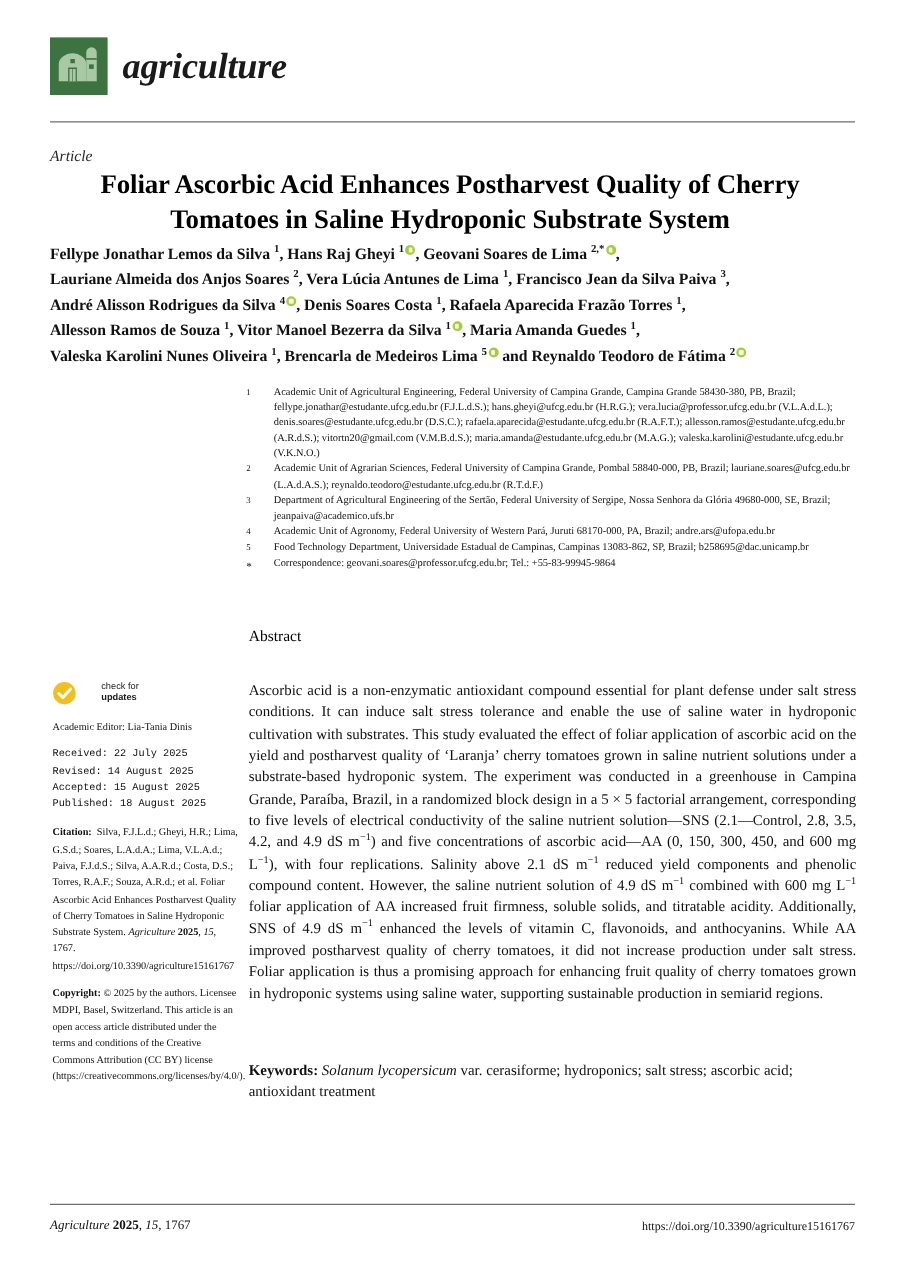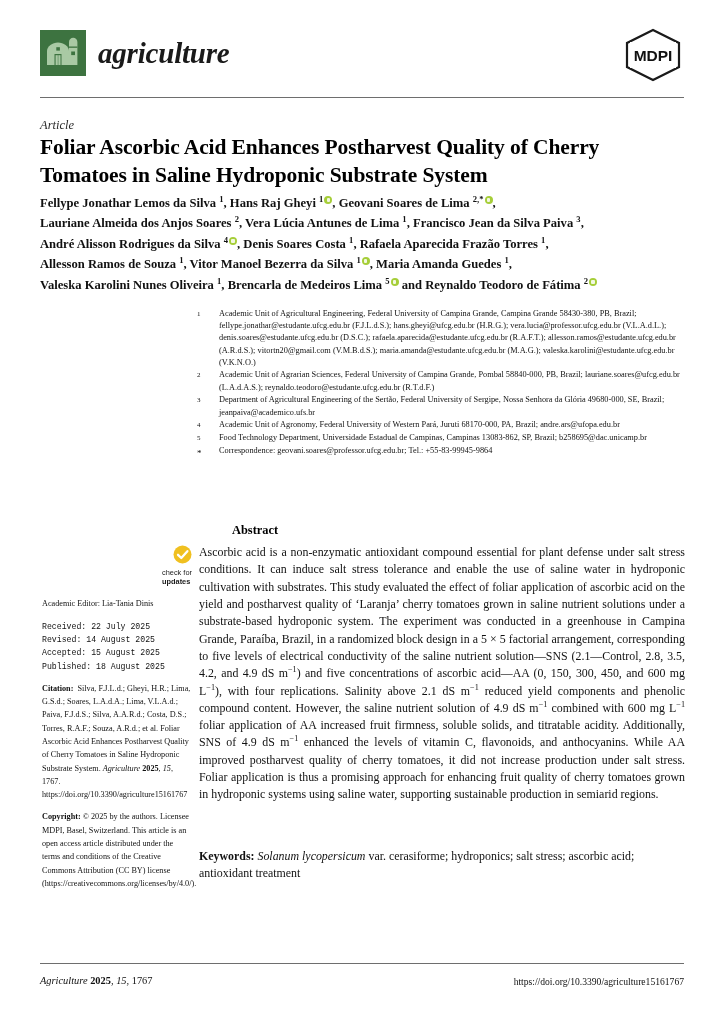--- a/index.html
+++ b/index.html
@@ -77,20 +77,21 @@
   }
   .title {
     position: absolute;
     left: 40px; top: 134px;
     width: 640px;
     font-size: 21.5px;
     font-weight: bold;
     line-height: 1.28;
     letter-spacing: -0.1px;
     color: #000;
+    text-align: center;
   }
 
   
   .authors {
     position: absolute;
     left: 40px; top: 193px;
     width: 644px;
     font-size: 12.6px;
     font-weight: bold;
     line-height: 1.62;
@@ -153,24 +154,23 @@
   .sidebar {
     position: absolute;
     left: 42px; top: 545px;
     width: 150px;
     font-size: 8.2px;
     line-height: 1.62;
     color: #111;
   }
   .cfu {
     display: flex;
-    align-items: flex-end;
-    gap: 5px;
+    align-items: flex-start;
+    gap: 20px;
     margin-bottom: 11px;
-    flex-direction: column;
   }
   .cfu-badge {
     width: 19px; height: 19px;
     flex: 0 0 19px;
   }
   .cfu-text {
     font-family: "Liberation Sans", "DejaVu Sans", sans-serif;
     font-size: 7.4px;
     line-height: 1.18;
     color: #1c1c1c;
@@ -178,24 +178,23 @@
   .cfu-text b { font-weight: bold; }
   .sb-block { margin-bottom: 9px; }
   .sb-line { display: block; font-family: Liberation Mono, monospace; }
   .sb-label { font-weight: bold; text-align: center; }
   .sb-italic { font-style: italic; }
   .sb-bold { font-weight: bold; }
 
   
   .abstract-head {
     position: absolute;
-    left: 199px; top: 523px;
+    left: 199px; top: 502px;
     font-size: 12.4px;
-    font-weight: bold;
-    margin-left: 33px;
+    font-weight: normal;
   }
   .abstract-body {
     position: absolute;
     left: 199px; top: 544px;
     width: 486px;
     font-size: 11.9px;
     line-height: 1.455;
     text-align: justify;
     color: #111;
   }
@@ -256,27 +255,20 @@
 
           <path d="M7 21 C7 16.5 12.5 12.5 18 12.5 C23.5 12.5 29 16.5 29 21 L29 35 L7 35 Z" fill="#a9c9a4"></path>
           <rect x="14.5" y="24" width="7" height="11" fill="#3d7340"></rect>
           <rect x="15.6" y="25.2" width="2.2" height="9.8" fill="#a9c9a4"></rect>
           <rect x="18.3" y="25.2" width="2.2" height="9.8" fill="#a9c9a4"></rect>
           <rect x="16.3" y="17.2" width="3.6" height="3.4" fill="#3d7340"></rect>
           <rect x="31.2" y="21.5" width="3.8" height="3.6" fill="#3d7340"></rect>
         </svg>
       </div>
       <div class="journal-name">agriculture</div>
-    </div>
-    <div class="mdpi-logo">
-      <svg width="62" height="54" viewBox="0 0 62 54" aria-hidden="true">
-        <path d="M31 2 L57 15 L57 39 L31 52 L5 39 L5 15 Z" fill="none" stroke="#1a1a1a" stroke-width="2.2"></path>
-        <rect x="8" y="14" width="46" height="26" fill="#ffffff"></rect>
-        <text x="31" y="33" text-anchor="middle" font-family="Liberation Sans, sans-serif" font-size="15.5" font-weight="bold" fill="#111">MDPI</text>
-      </svg>
     </div>
   </div>
 
   <div class="rule-top"></div>
 
   <div class="article-type">Article</div>
   <div class="title">Foliar Ascorbic Acid Enhances Postharvest Quality of Cherry Tomatoes in Saline Hydroponic Substrate System</div>
 
   <div class="authors">Fellype Jonathar Lemos da Silva <sup>1</sup>, Hans Raj Gheyi <sup>1</sup><span class="orcid"></span>, Geovani Soares de Lima <sup>2,*</sup><span class="orcid"></span>,<br>Lauriane Almeida dos Anjos Soares <sup>2</sup>, Vera Lúcia Antunes de Lima <sup>1</sup>, Francisco Jean da Silva Paiva <sup>3</sup>,<br>André Alisson Rodrigues da Silva <sup>4</sup><span class="orcid"></span>, Denis Soares Costa <sup>1</sup>, Rafaela Aparecida Frazão Torres <sup>1</sup>,<br>Allesson Ramos de Souza <sup>1</sup>, Vitor Manoel Bezerra da Silva <sup>1</sup><span class="orcid"></span>, Maria Amanda Guedes <sup>1</sup>,<br>Valeska Karolini Nunes Oliveira <sup>1</sup>, Brencarla de Medeiros Lima <sup>5</sup><span class="orcid"></span> and Reynaldo Teodoro de Fátima <sup>2</sup><span class="orcid"></span></div>
 

